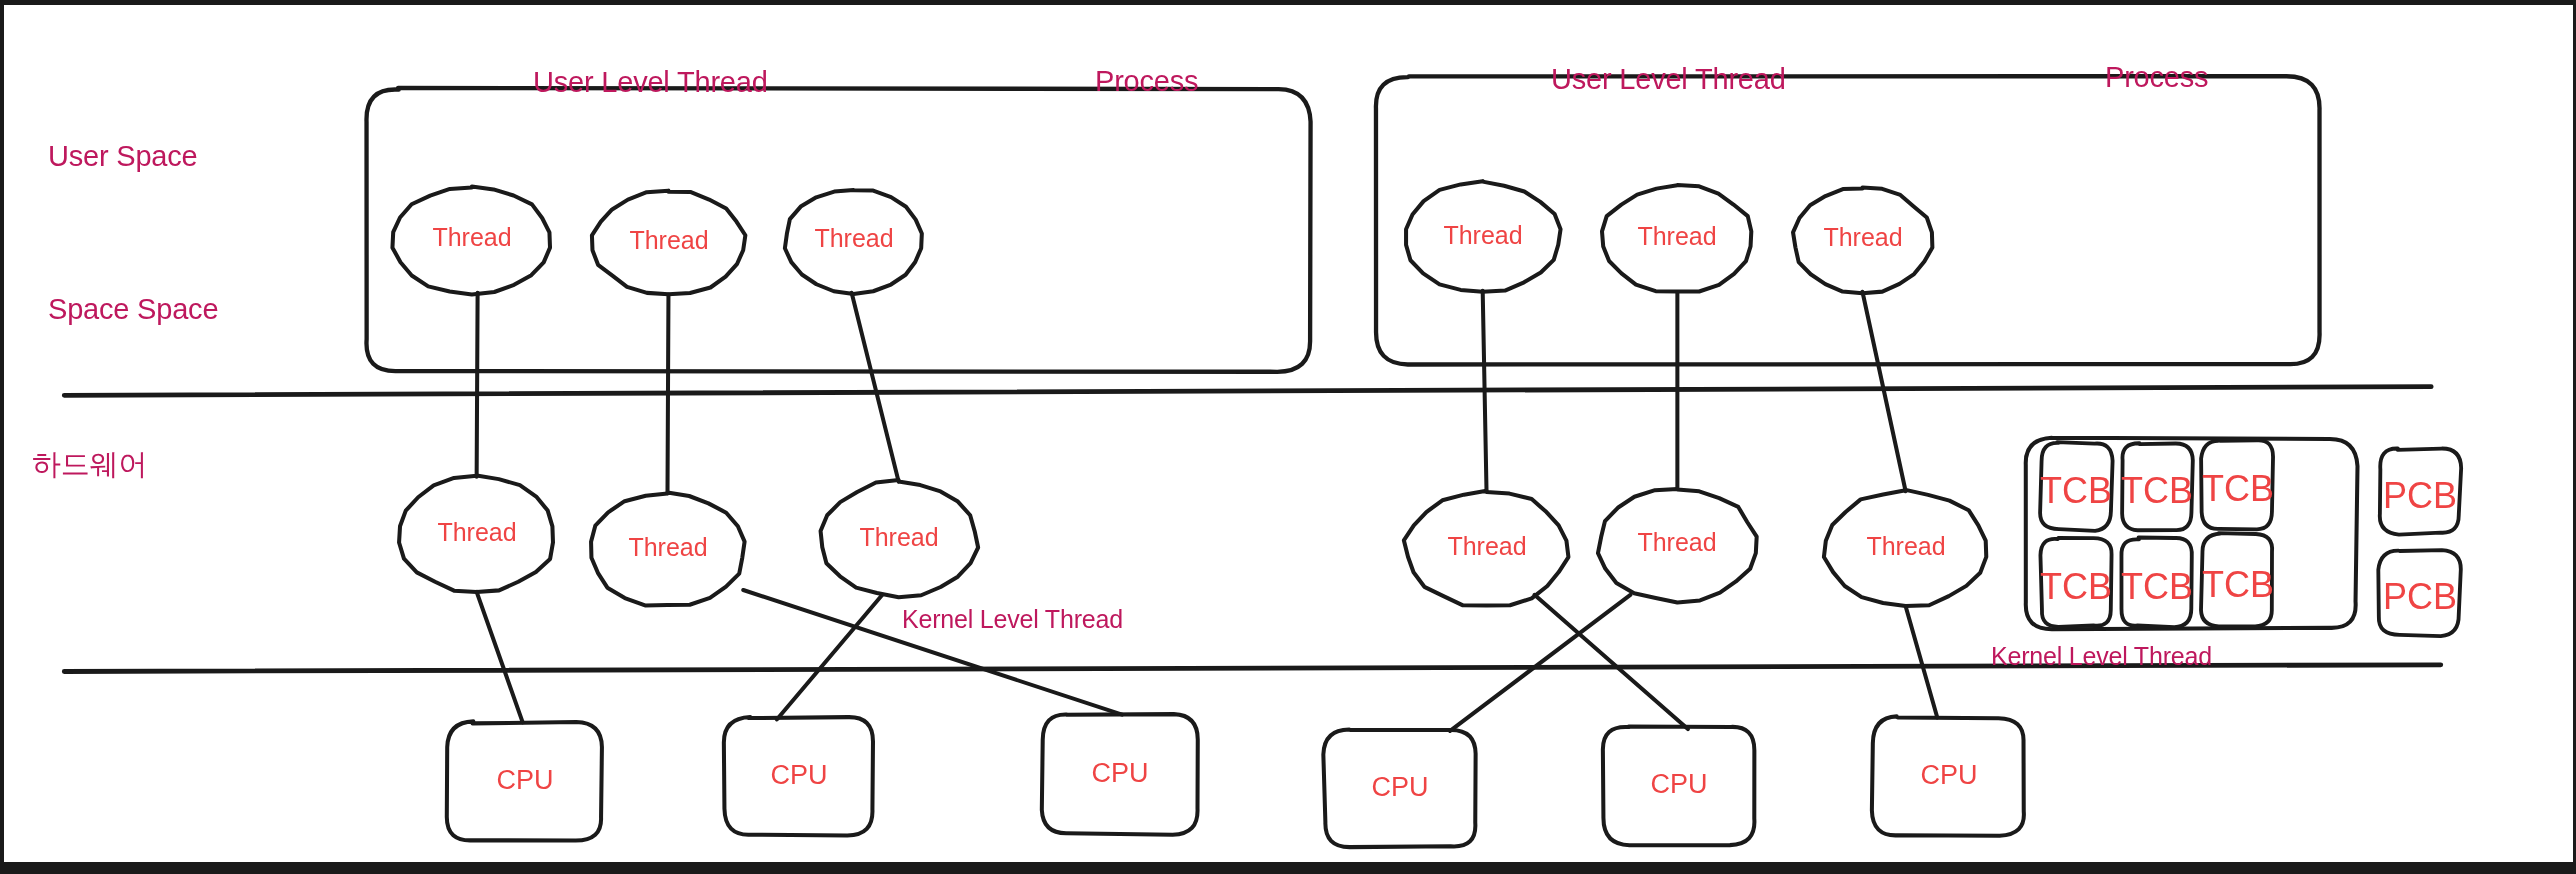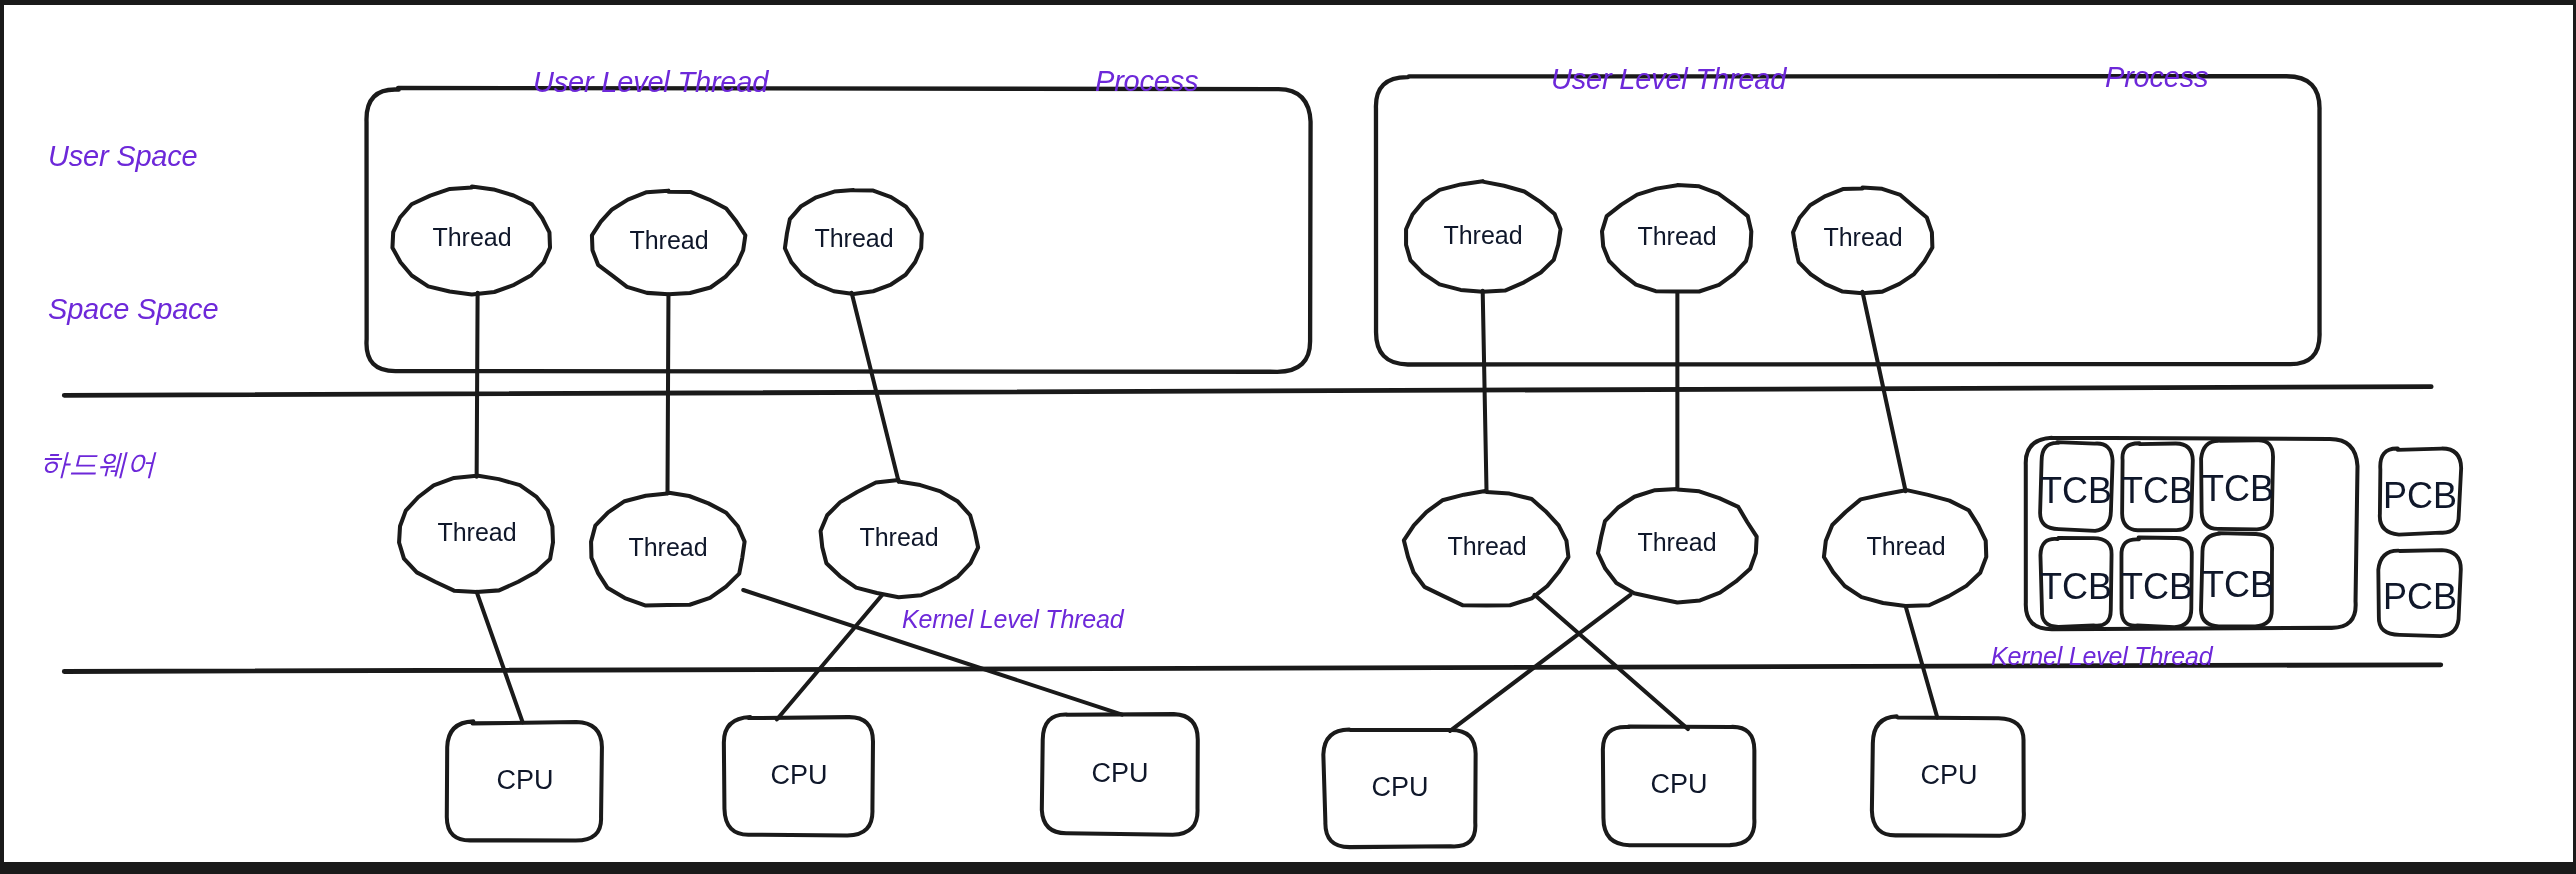--- a/index.html
+++ b/index.html
@@ -41,32 +41,31 @@
   svg.layer {
     position: absolute;
     left: 0;
     top: 0;
     width: 2576px;
     height: 875px;
     pointer-events: none;
   }
   .lbl {
     position: absolute;
-    color: #6d28d9;
+    color: #be185d;
     white-space: nowrap;
     letter-spacing: -0.2px;
-    font-style: italic;
   }
   .side-label { font-size: 29px; }
   .inbox-label { font-size: 29px; }
   .klt-label { font-size: 25px; }
   .node-label {
     position: absolute;
     text-align: center;
-    color: #0f172a;
+    color: #ef4444;
     font-size: 25px;
     white-space: nowrap;
   }
   .tcb-label { font-size: 36px; }
   .cpu-label { font-size: 27px; text-align: center; }
 </style>
 </head>
 <body>
 
 <div id="canvas">
@@ -118,21 +117,21 @@
       <path d="M 2313.4253540809327 555.7677417695473 L 2352.115633573388 556.6573010973937 Q 2370.706941872428 557.4157904663923 2369.0165629286694 575.4012345679013 L 2368.8321510631004 636.1864729080933 Q 2368.9339531893006 652.048048696845 2351.4503643689986 652.9884310699589 L 2313.5468167009603 653.0915706447188 Q 2295.44800154321 651.8117884087792 2294.993425068587 635.9959979423868 L 2296.526297153635 574.8392609739369 Q 2296.5157536008232 557.5736762688615 2315.1124116941014 556.0906018518518" fill="none" stroke="#1a1a1a" stroke-width="4" stroke-linecap="round" stroke-linejoin="round"></path>
       <path d="M 2499.9987191358023 468.83611711248284 L 2545.674698216735 467.51754886831276 Q 2565.8714591906723 467.1913674554184 2566.258137860082 487.88967163923184 L 2563.7853515089164 536.1038194444444 Q 2563.974087791495 556.5399837105624 2544.7379269547323 555.2080409807957 L 2501.33859739369 557.2437937242798 Q 2480.0748645404665 555.2645258916324 2481.50475308642 535.6578918038409 L 2482.001102537723 489.2041383744856 Q 2480.4404561042525 466.8316606652949 2500.2252829218105 467.5058907750343" fill="none" stroke="#1a1a1a" stroke-width="4" stroke-linecap="round" stroke-linejoin="round"></path>
       <path d="M 2502.172084190672 574.3044924554184 L 2546.233762860082 573.3777966392319 Q 2566.0359765089165 574.5669444444444 2565.8997127914954 593.3781087105624 L 2563.7385519547324 641.0211659807956 Q 2564.01422239369 661.4319187242799 2545.0254895404664 663.0276508916323 L 2502.1303780864196 661.7960168038409 Q 2479.701727537723 661.7172633744856 2480.4160811042525 642.919785665295 L 2479.8759079218107 593.9690157750343 Q 2481.9651586076816 573.6896450617284 2500.93815414952 573.9211796982167" fill="none" stroke="#1a1a1a" stroke-width="4" stroke-linecap="round" stroke-linejoin="round"></path>
       <line x1="67" y1="412" x2="2535" y2="403" stroke="#1a1a1a" stroke-width="5" stroke-linecap="round"></line>
       <line x1="67" y1="700" x2="2545" y2="693" stroke="#1a1a1a" stroke-width="5" stroke-linecap="round"></line>
     </svg>
 
   <div id="text-layer">
       <div class="lbl side-label" style="left: 48px; top: 132px; margin-top: 8px;">User Space</div>
       <div class="lbl side-label" style="left: 48px; top: 293px;">Space Space</div>
-      <div class="lbl side-label" style="left: 40px; top: 445px;">하드웨어</div>
+      <div class="lbl side-label" style="left: 32px; top: 445px;">하드웨어</div>
       <div class="lbl inbox-label" style="left: 533px; top: 66px;">User Level Thread</div>
       <div class="lbl inbox-label" style="left: 1095px; top: 65px;">Process</div>
       <div class="node-label " style="left: 376px; top: 223px; width: 192px;">Thread</div>
       <div class="node-label " style="left: 573px; top: 226px; width: 192px;">Thread</div>
       <div class="node-label " style="left: 758px; top: 224px; width: 192px;">Thread</div>
       <div class="node-label " style="left: 381px; top: 518px; width: 192px;">Thread</div>
       <div class="node-label " style="left: 572px; top: 533px; width: 192px;">Thread</div>
       <div class="node-label " style="left: 803px; top: 523px; width: 192px;">Thread</div>
       <div class="node-label cpu-label" style="left: 429px; top: 765px; width: 192px;">CPU</div>
       <div class="node-label cpu-label" style="left: 703px; top: 760px; width: 192px;">CPU</div>

